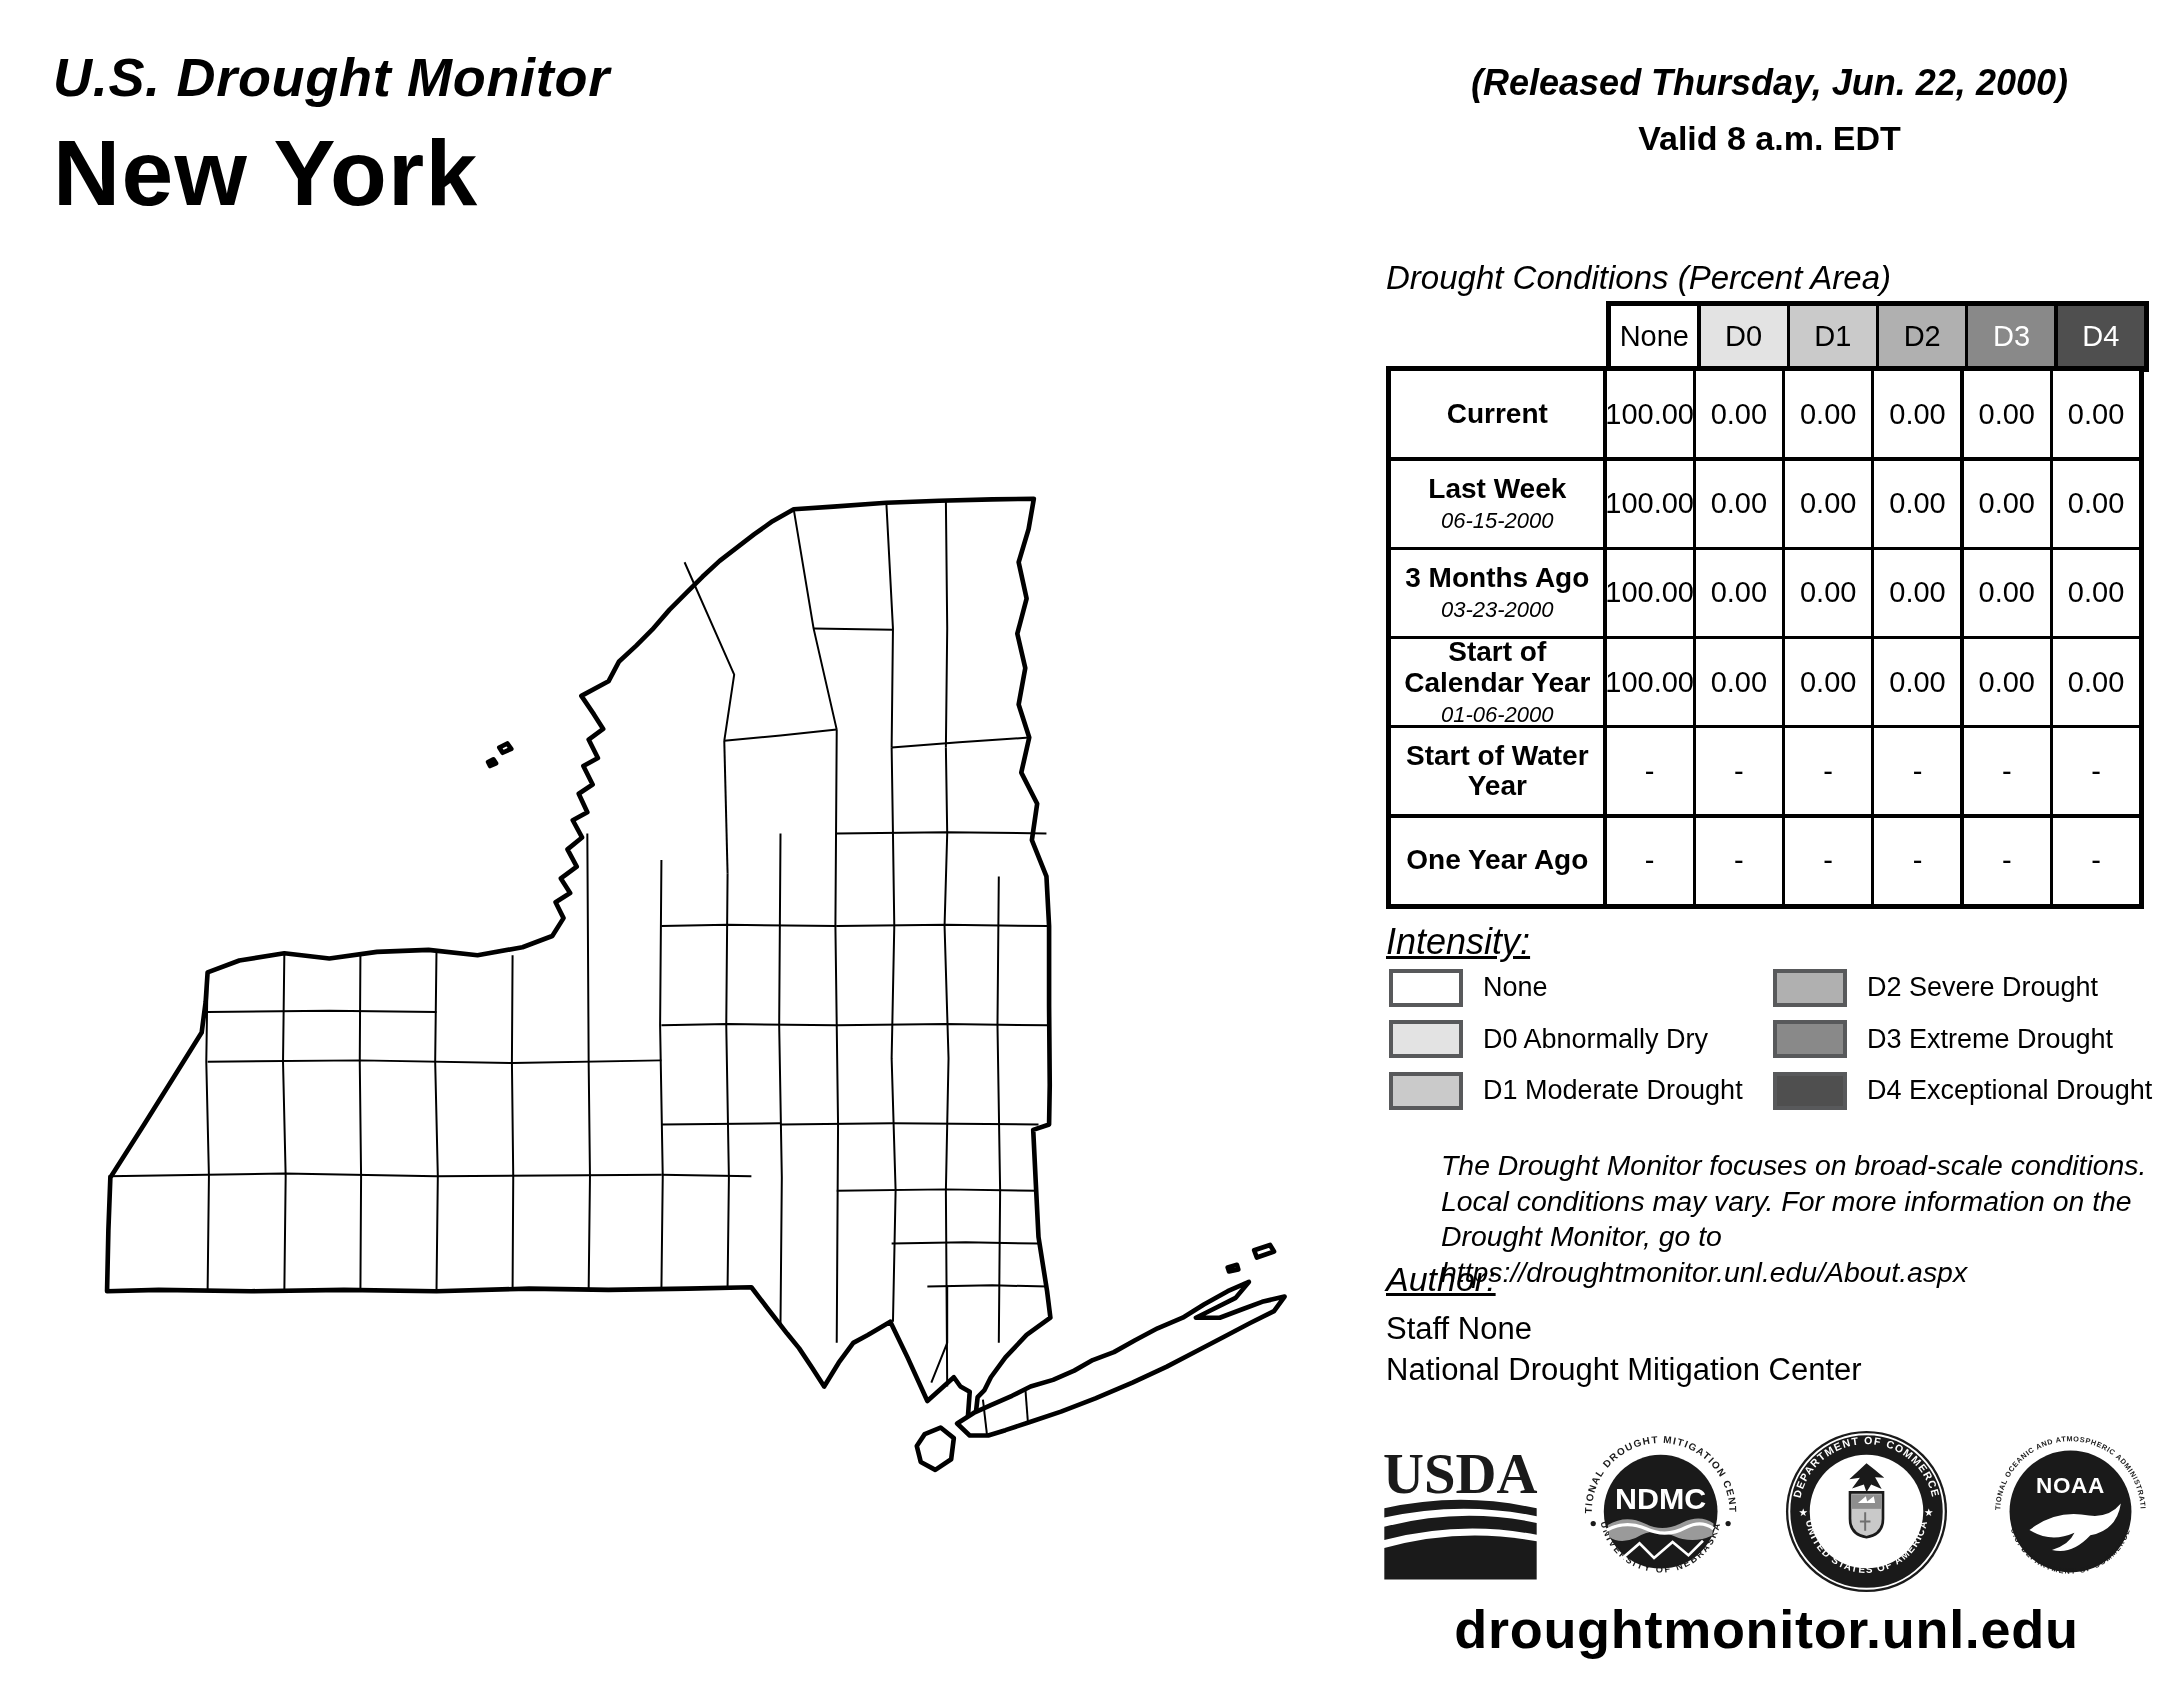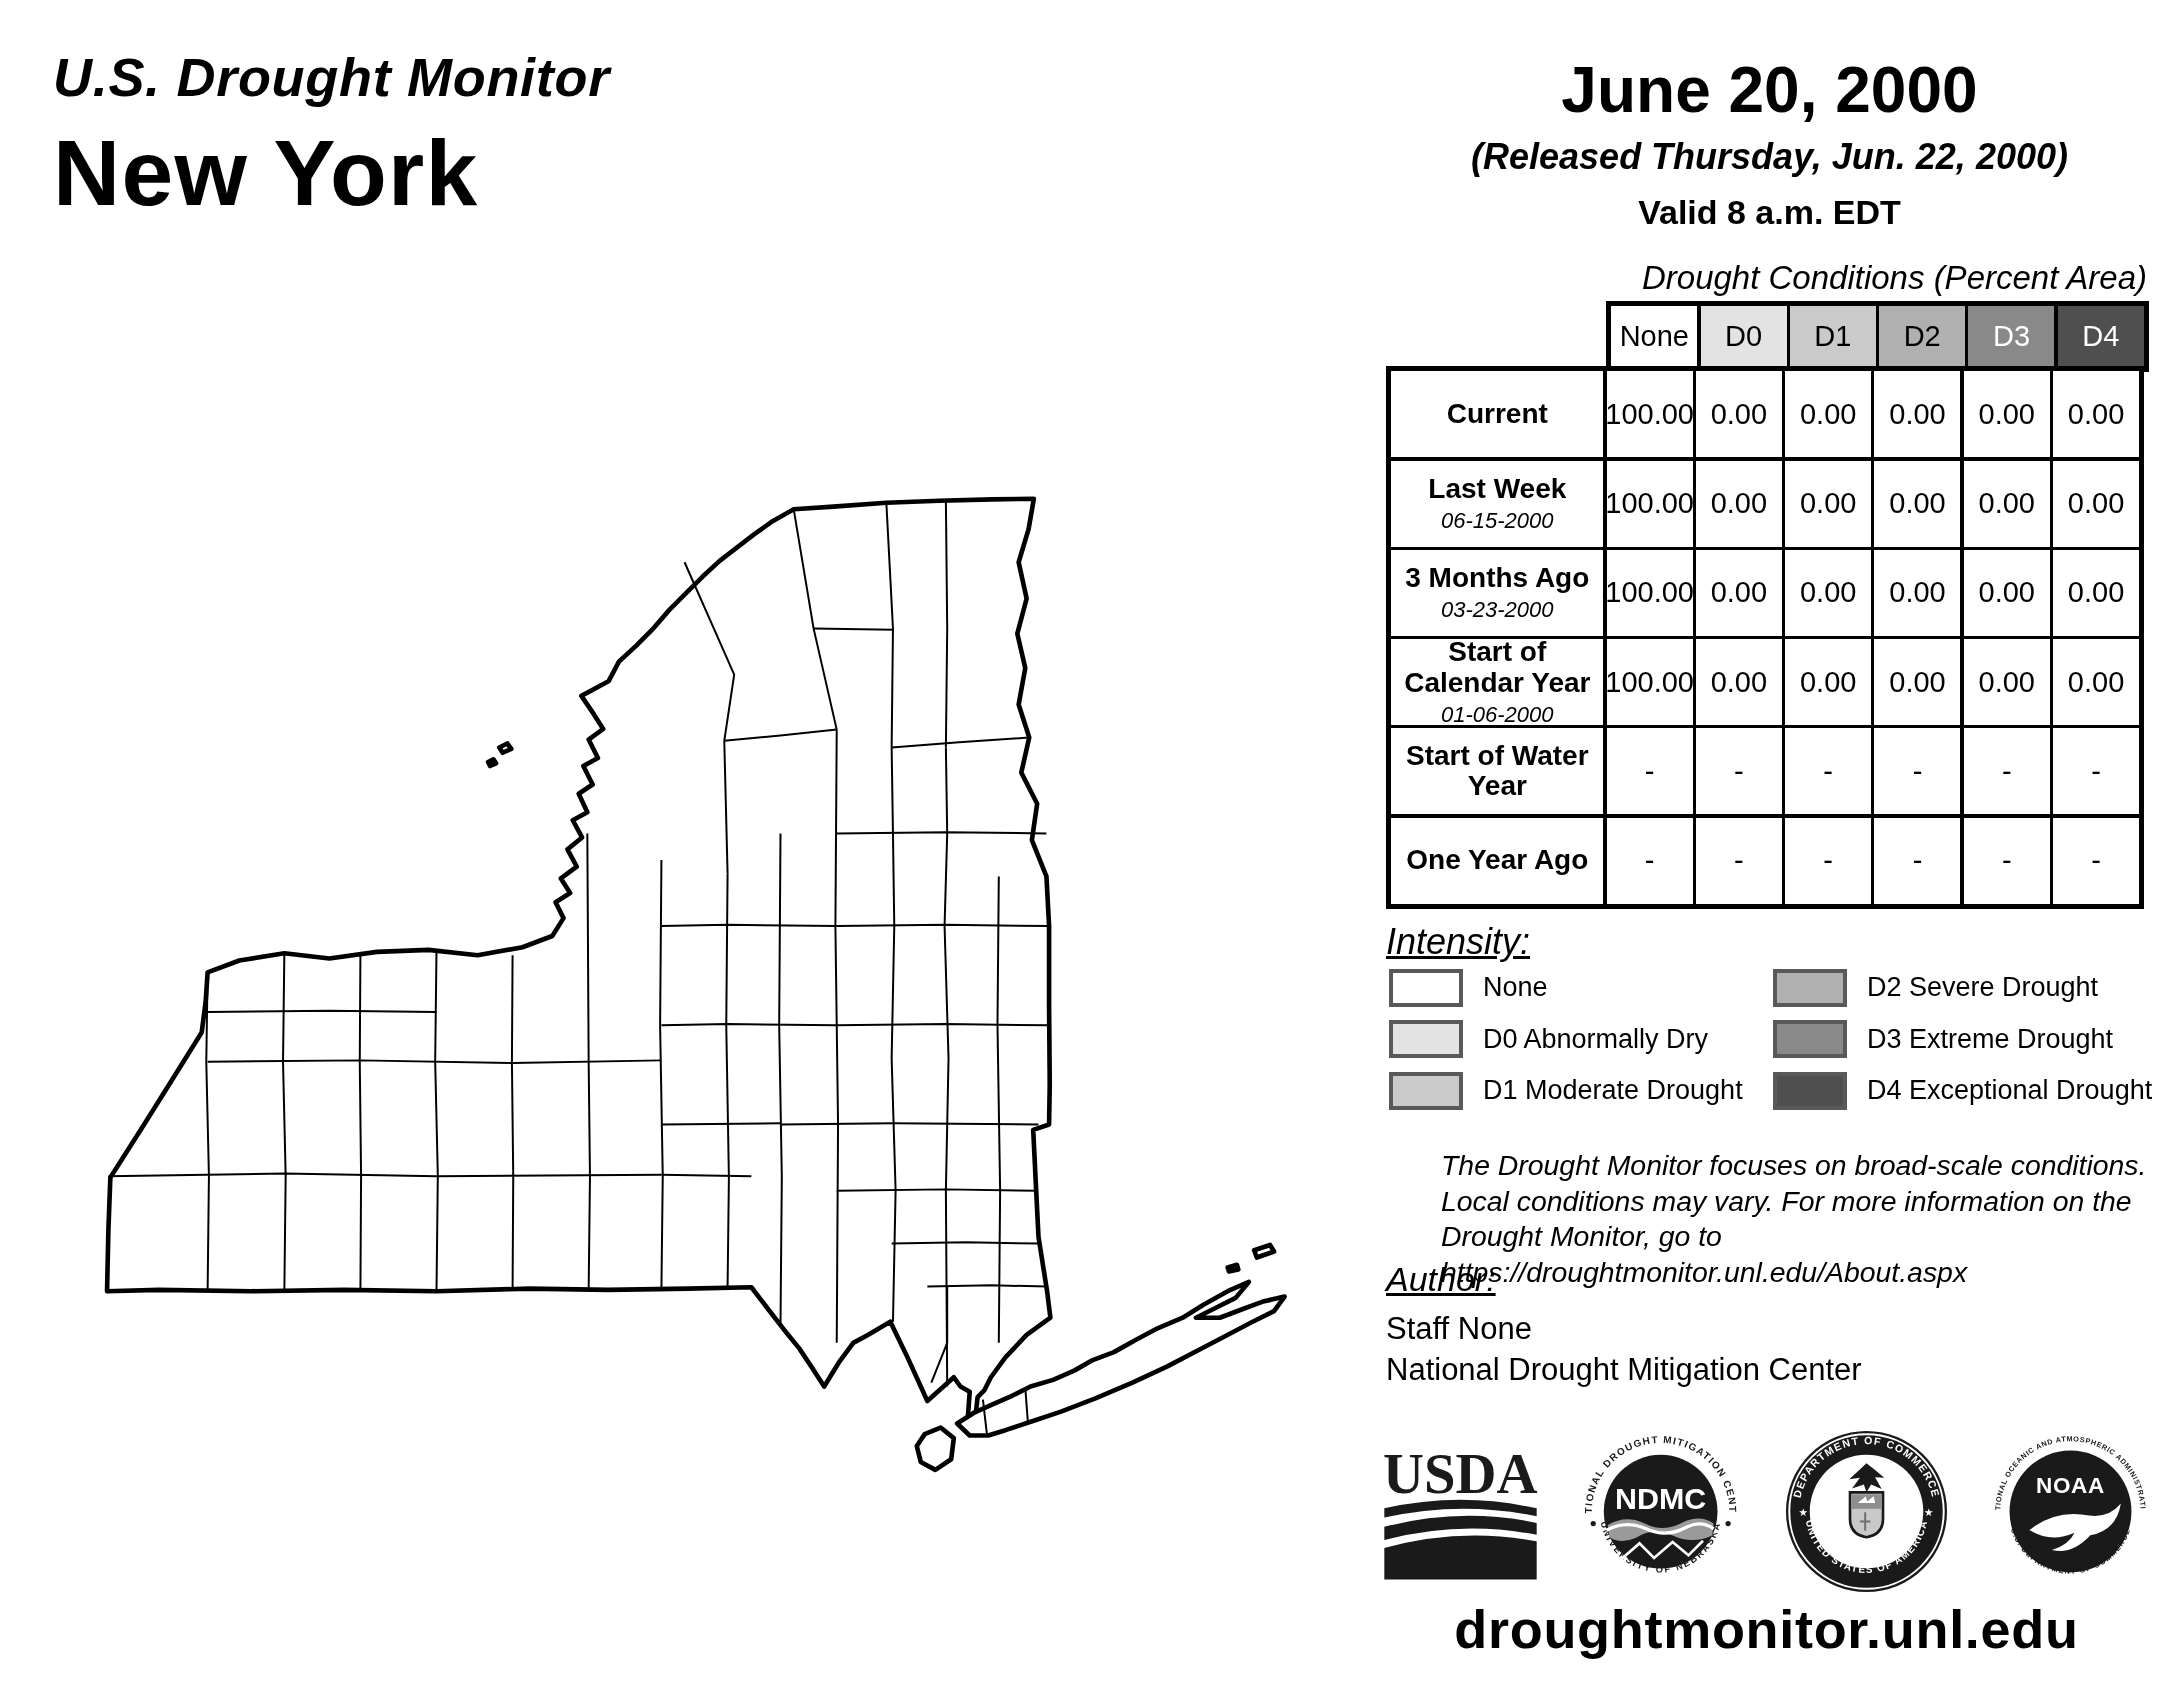--- a/index.html
+++ b/index.html
@@ -15,21 +15,21 @@
   .title-line1{font-size:54px;font-weight:bold;font-style:italic;letter-spacing:0.7px;}
   .title-line2{font-size:93px;font-weight:bold;margin-top:12px;letter-spacing:1.3px;}
   .map-wrap{left:66px;top:463px;width:1257px;height:1032px;}
 
   
   .date-block{left:1389px;top:53px;width:761px;text-align:center;}
   .date-main{font-size:64px;font-weight:bold;}
   .date-released{font-size:36px;font-weight:bold;font-style:italic;margin-top:9.3px;}
   .date-valid{font-size:34px;font-weight:bold;margin-top:14.6px;}
 
-  .table-title{left:1386px;top:259px;width:761px;text-align:right;
+  .table-title{left:1386px;top:259px;width:761px;
     font-size:33px;font-style:italic;}
 
   
   .dmt-header{left:1606px;top:301px;background:#000;padding:5.3px;
     display:grid;grid-template-columns:repeat(6,86px);grid-auto-rows:60px;gap:3.3px;}
   .dmt-header .hc{display:flex;align-items:center;justify-content:center;
     font-size:29px;}
   
   .dmt-body{left:1386px;top:366px;background:#000;padding:5.3px;
     display:grid;grid-template-columns:212px repeat(6,86px);
@@ -148,21 +148,20 @@
       <path d="M 1302 1245 L 1400 1243 L 1484 1245"></path>
       <path d="M 1410 625 L 1408 850 L 1412 1100 L 1410 1330"></path>
       <path d="M 1308 1390 L 1332 1330 L 1332 1245"></path>
       <path d="M 1386 1416 L 1392 1468"></path>
       <path d="M 1450 1398 L 1454 1450"></path>
     </g>
   </svg>
 </div>
 
 <div class="abs date-block">
-  <div class="date-main">June 20, 2000</div>
   <div class="date-released">(Released Thursday, Jun. 22, 2000)</div>
   <div class="date-valid">Valid 8 a.m. EDT</div>
 </div>
 
 <div class="abs table-title">Drought Conditions (Percent Area)</div>
 
 <div class="abs dmt-header">
   <div class="hc" style="background-color: rgb(255, 255, 255); color: rgb(0, 0, 0);">None</div>
   <div class="hc" style="background-color: rgb(227, 227, 227); color: rgb(0, 0, 0);">D0</div>
   <div class="hc" style="background-color: rgb(202, 202, 202); color: rgb(0, 0, 0);">D1</div>

